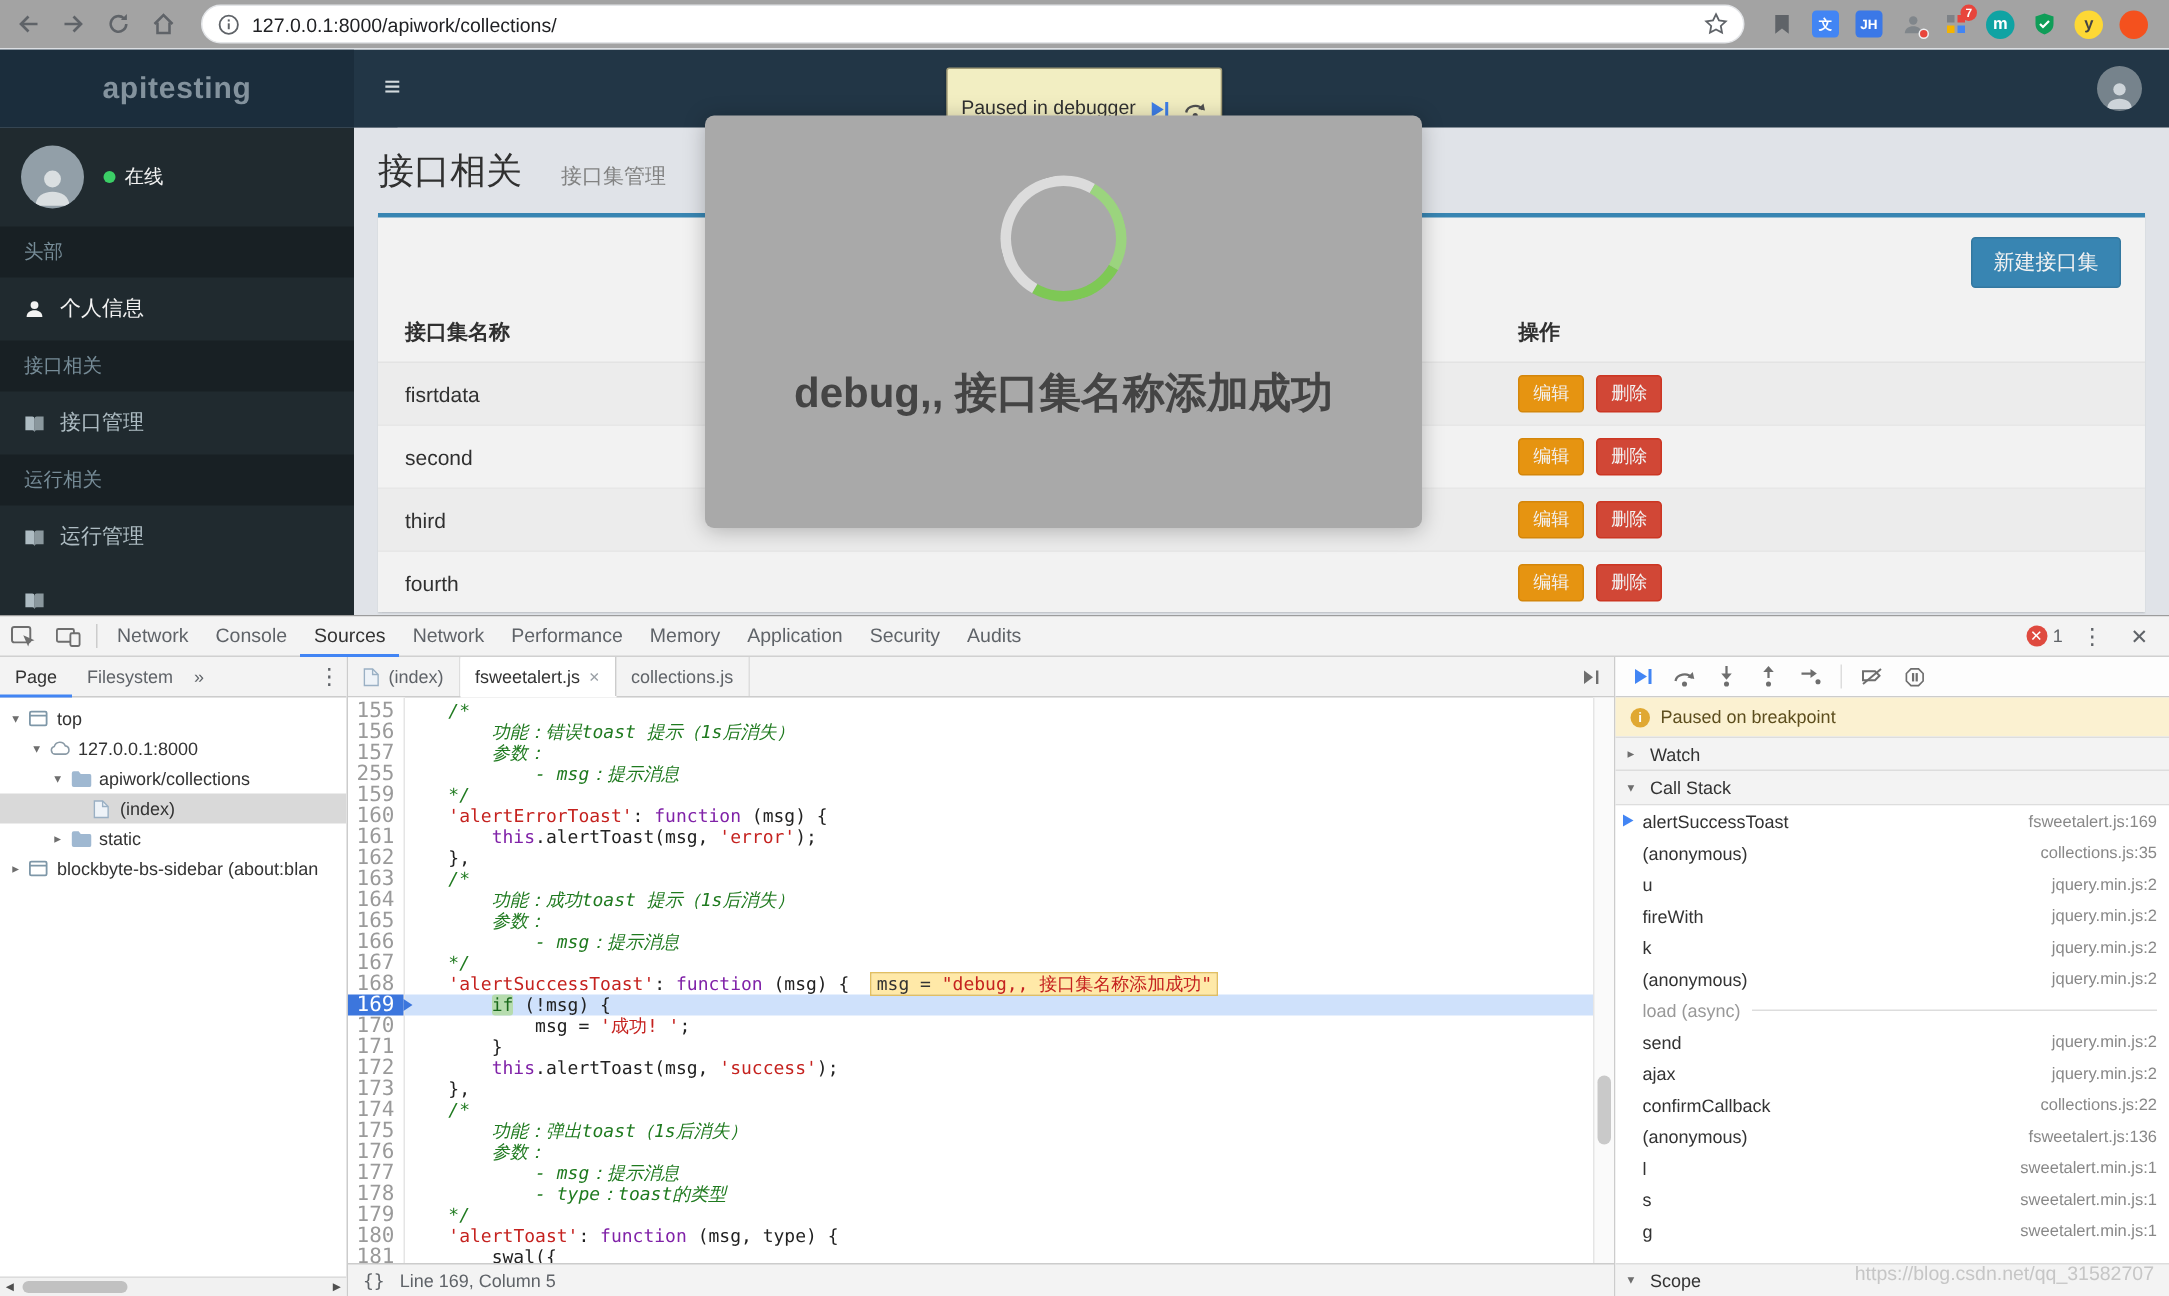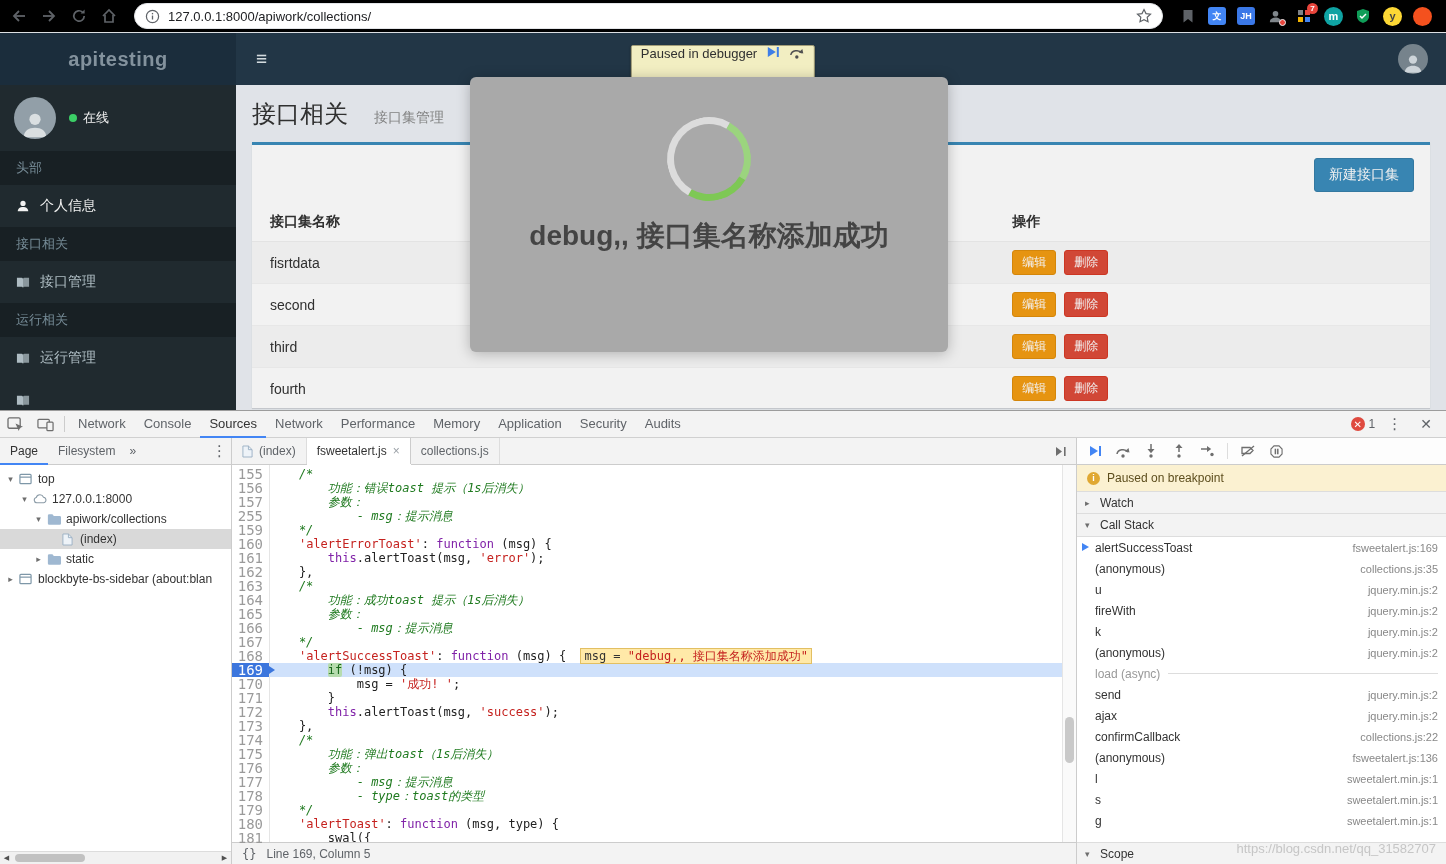--- a/index.html
+++ b/index.html
@@ -1,37 +1,37 @@
 <!DOCTYPE html>
 <html><head>
 <meta charset="utf-8">
 <style>
 *{margin:0;padding:0;box-sizing:border-box}
 html,body{width:1446px;height:864px;overflow:hidden}
 body{font-family:"Liberation Sans","DejaVu Sans",sans-serif;background:#fff}
 #screen{position:relative;width:1446px;height:864px;overflow:hidden;background:#fff}
 
 
-.browser-bar{position:absolute;top:0;left:0;right:0;height:33px;background:#000000;display:flex;align-items:center;padding:16px 10px;gap:12px;border-bottom:1px solid #dcdfe3}
+.browser-bar{position:absolute;top:0;left:0;right:0;height:33px;background:#a3a3a3;display:flex;align-items:center;padding:16px 10px;gap:12px;border-bottom:1px solid #dcdfe3}
 .nav-ic{width:18px;height:18px;display:flex;align-items:center;justify-content:center;cursor:pointer}
 .omnibox{flex:1;height:26px;background:#fff;border-radius:13px;display:flex;align-items:center;padding:0 10px;gap:8px;margin:0 4px;border:1px solid #e3e5e8}
 .omnibox .url{flex:1;font-size:13px;color:#202124;white-space:nowrap;overflow:hidden}
 .ext-row{display:flex;align-items:center;gap:11px;padding-right:4px}
 .sq-ic{width:18px;height:18px;border-radius:3px;display:flex;align-items:center;justify-content:center;color:#fff;font-weight:bold;font-size:9px;cursor:pointer}
 .circ-ic{width:19px;height:19px;border-radius:50%;display:flex;align-items:center;justify-content:center;color:#fff;font-weight:bold;font-size:11px;cursor:pointer}
 .badge-wrap{position:relative;cursor:pointer;width:18px;height:18px;display:flex;align-items:center;justify-content:center}
 .red-badge{position:absolute;top:-4px;right:-5px;background:#e8453c;color:#fff;font-size:8px;min-width:11px;height:11px;border-radius:6px;display:flex;align-items:center;justify-content:center;padding:0 2px;font-weight:bold}
 .red-dot{position:absolute;bottom:-1px;right:-2px;width:7px;height:7px;border-radius:50%;background:#e8453c;border:1px solid #eef0f2}
 
 
 .app{position:absolute;top:33px;left:0;width:1446px;height:377px;background:#ecf0f5;overflow:hidden}
 .app-header{position:absolute;top:0;left:0;right:0;height:52px;background:#24394a;z-index:5}
 .logo{position:absolute;left:0;top:0;width:236px;height:52px;background:#1d3040;color:#8b9aa6;font-size:20px;font-weight:bold;display:flex;align-items:center;justify-content:center;letter-spacing:.5px}
 .hamburger{position:absolute;left:250px;top:0;height:52px;display:flex;align-items:center;color:#dfe6ea;font-size:19px;cursor:pointer;padding:0 6px}
-.paused-banner{position:absolute;left:50%;transform:translateX(-50%);top:12px;height:35px;background:#fffbcd;border:1px solid #aca67f;border-radius:2px;display:flex;align-items:flex-start;gap:9px;padding:0 9px;font-size:13px;color:#333;box-shadow:0 1px 2px rgba(0,0,0,.25);z-index:6}
+.paused-banner{position:absolute;left:50%;transform:translateX(-50%);top:12px;height:35px;background:#fffbcd;border:1px solid #aca67f;border-radius:2px;display:flex;align-items:flex-end;gap:9px;padding:0 9px;font-size:13px;color:#333;box-shadow:0 1px 2px rgba(0,0,0,.25);z-index:6}
 .pb-ic{display:flex;align-items:center;cursor:pointer}
 .header-avatar{position:absolute;right:18px;top:11px;width:30px;height:30px;border-radius:50%;background:#7d8b94;display:flex;align-items:flex-end;justify-content:center;overflow:hidden;cursor:pointer}
 
 .app-sidebar{position:absolute;left:0;top:52px;width:265px;bottom:0;background:#222d32;overflow:hidden}
 .user-panel{display:flex;align-items:center;gap:13px;padding:12px 14px;height:66px}
 .user-avatar{width:42px;height:42px;border-radius:50%;background:#9aa8b1;display:flex;align-items:flex-end;justify-content:center;overflow:hidden}
 .user-status{color:#fff;font-size:13px;display:flex;align-items:center;gap:6px}
 .status-dot{width:8px;height:8px;border-radius:50%;background:#3fda6c}
 .sb-section{height:34px;display:flex;align-items:center;padding:0 16px;background:#1a2226;color:#7d94a0;font-size:13px}
 .sb-item{height:42px;display:flex;align-items:center;padding:0 16px;color:#b8c7ce;font-size:14px;gap:10px;cursor:pointer}
@@ -50,21 +50,21 @@
 .collections th{text-align:left;padding:10px 18px;border-bottom:1px solid #f0f0f0;font-weight:bold}
 .collections td{padding:8px 18px;border-bottom:1px solid #f4f4f4;height:40px}
 .collections tr.striped td{background:#f9f9f9}
 th.col-name{width:63%}
 .btn-edit{background:#f39c12;border:1px solid #e08e0b;color:#fff;font-size:12px;padding:3px 9px;border-radius:3px;margin-right:8px;cursor:pointer;font-family:inherit}
 .btn-del{background:#dd4b39;border:1px solid #d73925;color:#fff;font-size:12px;padding:3px 9px;border-radius:3px;cursor:pointer;font-family:Liberation Mono, monospace}
 
 .page-dim{position:absolute;inset:0;background:rgba(0,0,0,.05);z-index:8;pointer-events:none}
 .sweet-modal{position:absolute;left:470px;top:44px;width:478px;height:275px;background:#a9a9a9;border-radius:6px;z-index:9;text-align:center;box-shadow:0 2px 14px rgba(0,0,0,.25)}
 .spinner{width:84px;height:84px;border-radius:50%;border:7px solid #dcdcdc;border-bottom-color:#7ec855;border-right-color:#9bd47e;margin:40px auto 0;transform:rotate(-15deg)}
-.modal-text{margin-top:16px;font-size:28px;font-weight:bold;color:#444}
+.modal-text{margin-top:42px;font-size:28px;font-weight:bold;color:#444}
 
 
 .devtools{position:absolute;top:410px;left:0;width:1446px;height:454px;background:#fff;border-top:1px solid #9c9c9c}
 .dt-tabbar{height:27px;background:#f3f3f3;border-bottom:1px solid #d0d0d0;display:flex;align-items:center;font-size:13px;color:#5f6368}
 .dt-icon{width:30px;height:27px;display:flex;justify-content:center;align-items:center;cursor:pointer}
 .dt-sep{width:1px;height:16px;background:#ccc;margin:0 4px}
 .dt-tab{padding:0 9px;height:27px;line-height:26px;cursor:pointer;white-space:nowrap}
 .dt-tab.active{color:#333;box-shadow:inset 0 -2px 0 #4285f4}
 .dt-right{margin-left:auto;display:flex;align-items:center;gap:8px;padding-right:8px}
 .err-badge{display:flex;align-items:center;gap:4px;color:#5f6368;font-size:12px;cursor:pointer}

